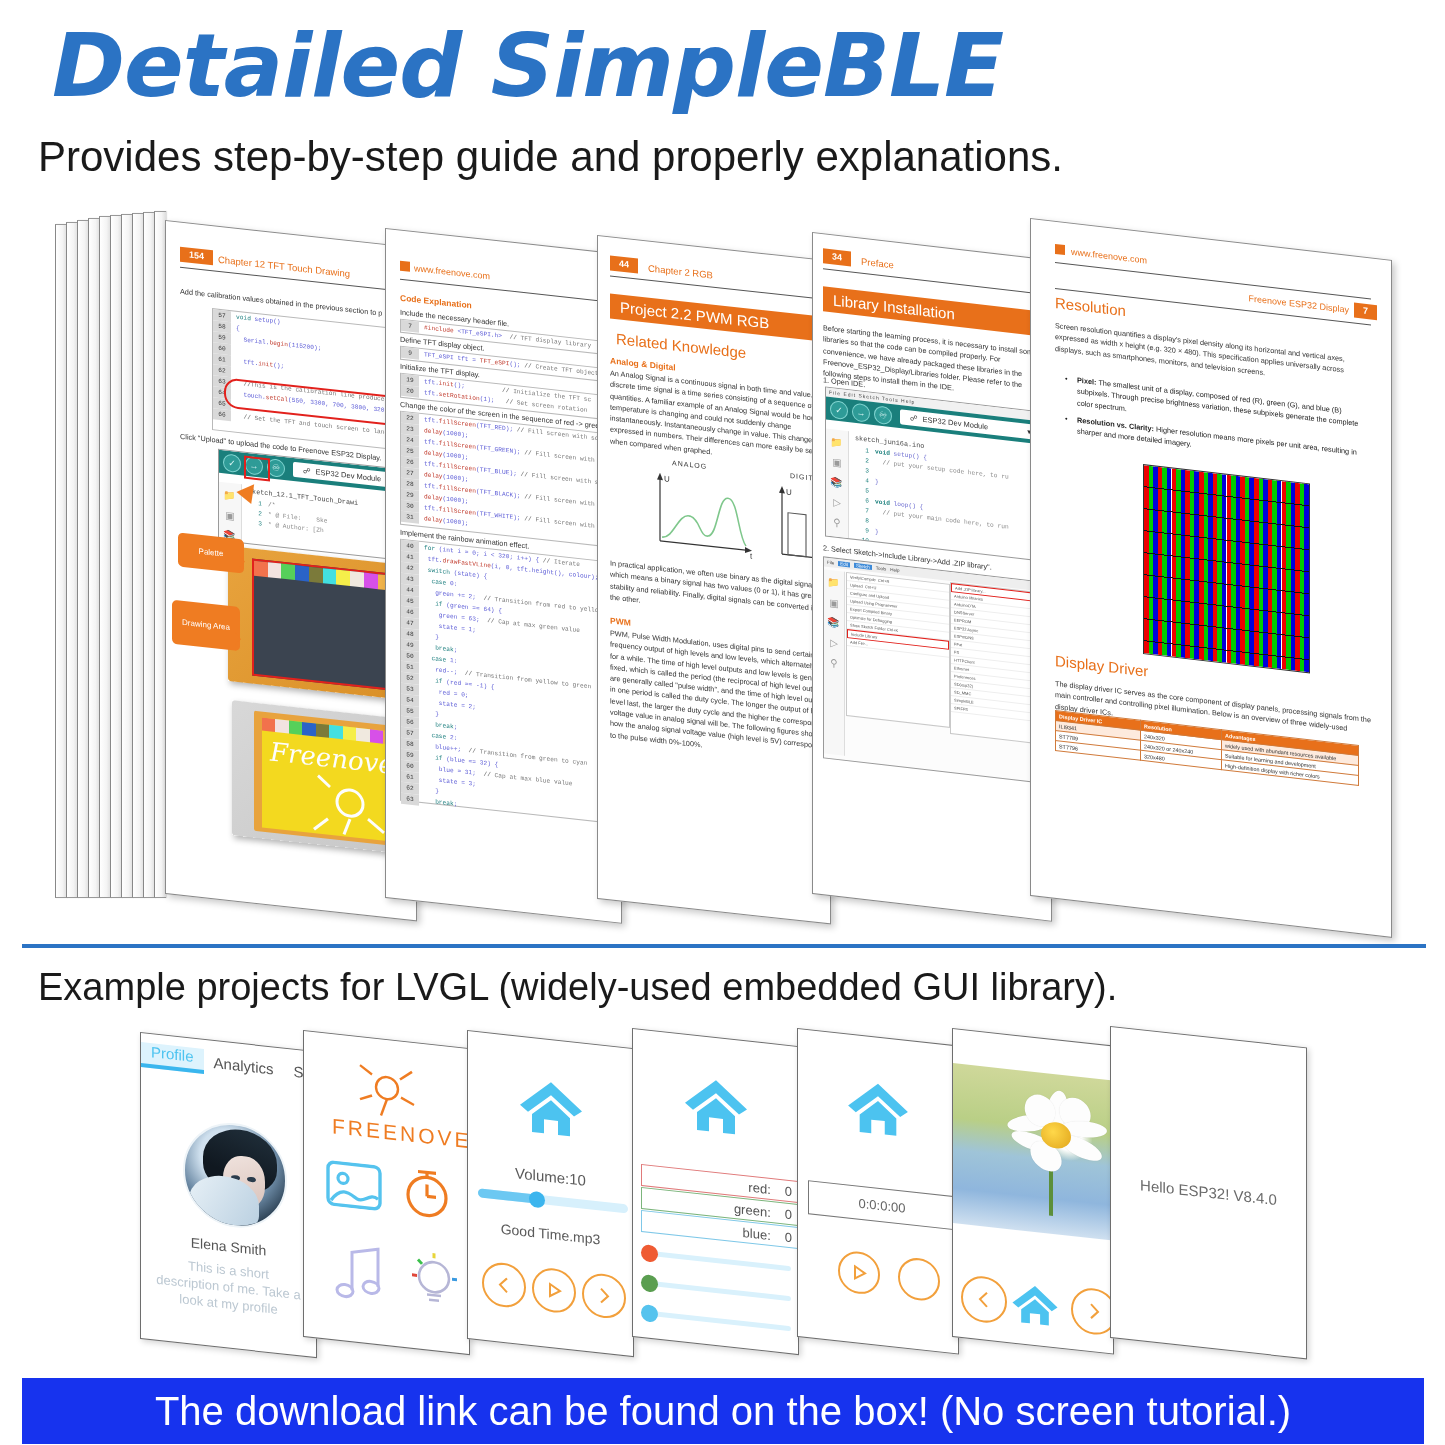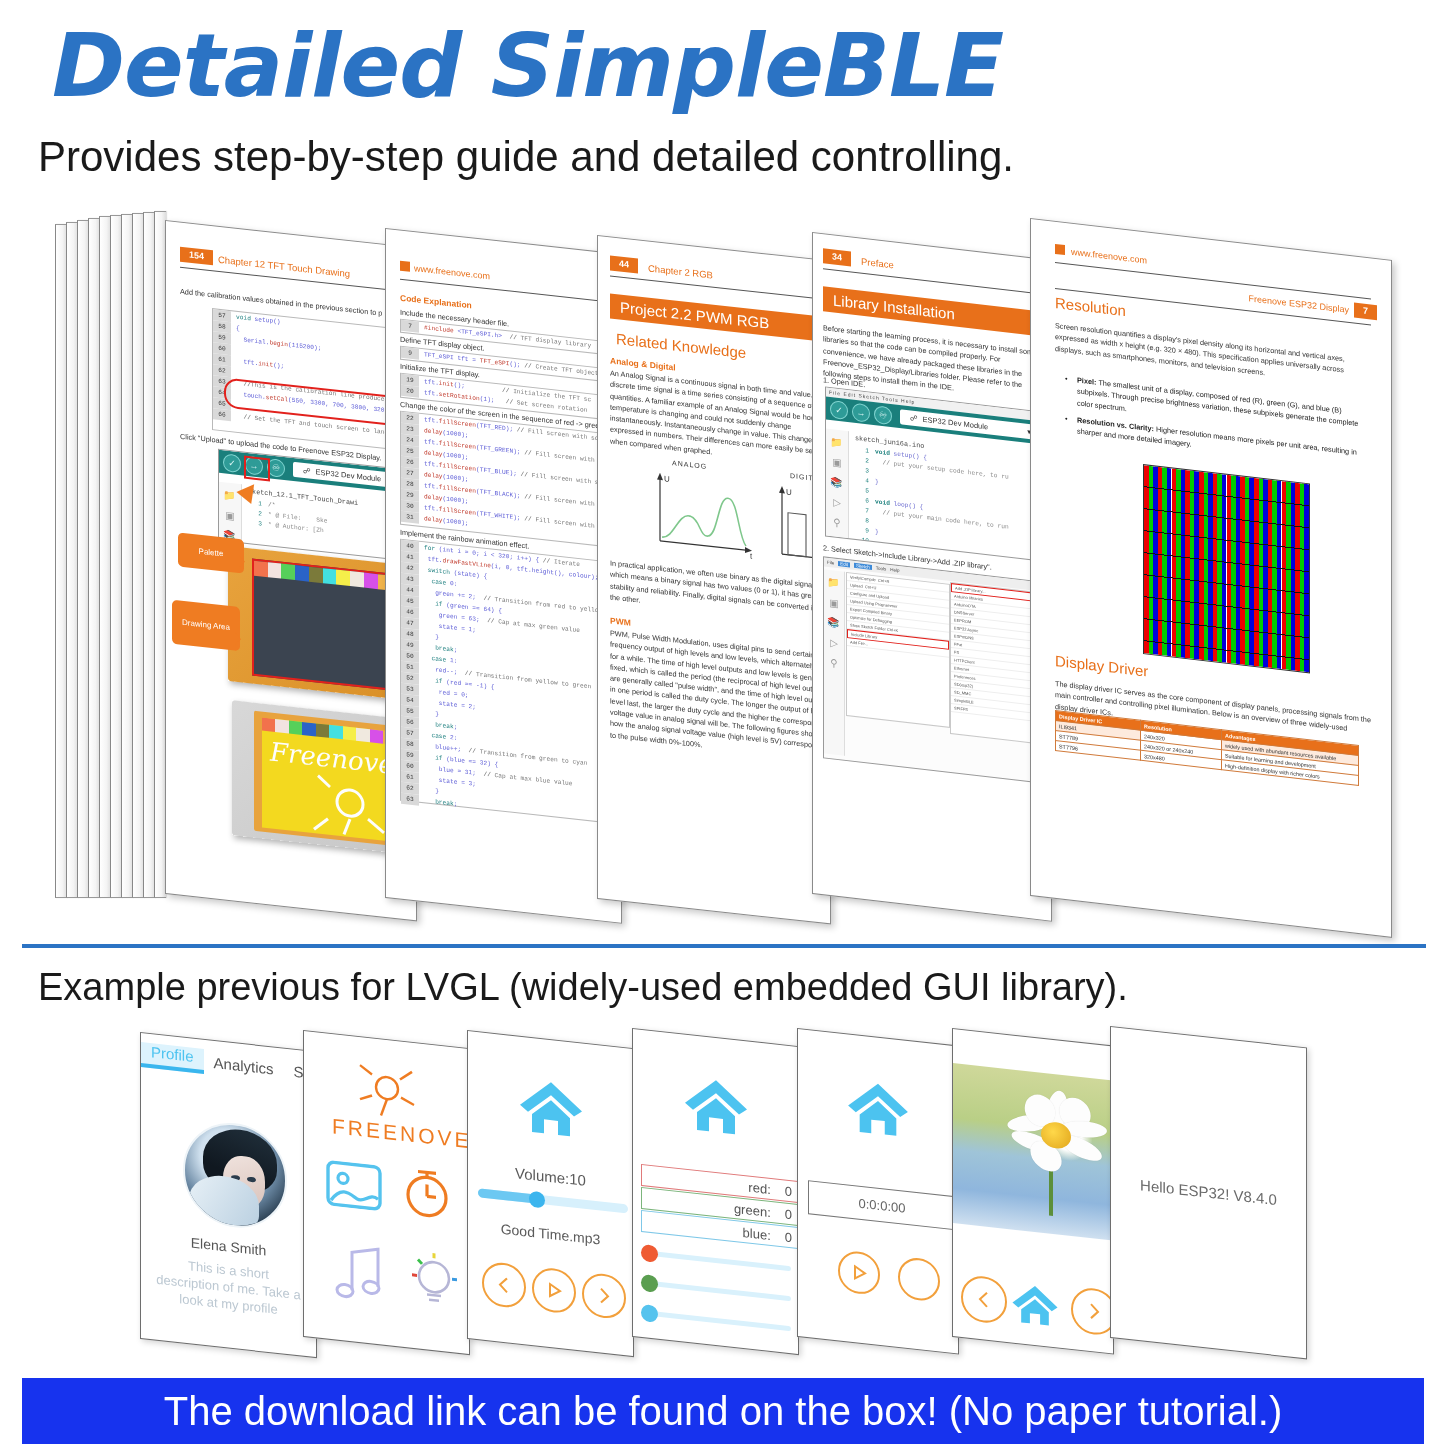--- a/index.html
+++ b/index.html
@@ -187,21 +187,21 @@
   .daisy .pet{position:absolute;background:#fdfdfd;border-radius:50%;box-shadow:0 0 1px rgba(0,0,0,.12);}
   .daisy .core{position:absolute;border-radius:50%;background:radial-gradient(circle at 40% 38%,#ffd84a,#e0a41a);}
   .daisy .stem{position:absolute;background:#5c8f3a;}
 
   .hellotxt{position:absolute;text-align:center;width:100%;color:#6a6a6a;font-size:15px;}
 </style>
 </head>
 <body>
 
 <div id="title">Detailed SimpleBLE</div>
-<div id="subtitle">Provides step-by-step guide and detailed controlling.</div>
+<div id="subtitle">Provides step-by-step guide and properly explanations.</div>
 
 <div id="docs">
 
   <div>
     <div class="edge" style="left:55px;  top:14px; width:11px; height:672px;"></div>
     <div class="edge" style="left:66px;  top:12px; width:11px; height:674px;"></div>
     <div class="edge" style="left:77px;  top:10px; width:11px; height:676px;"></div>
     <div class="edge" style="left:88px;  top:8px;  width:11px; height:678px;"></div>
     <div class="edge" style="left:99px;  top:6px;  width:11px; height:680px;"></div>
     <div class="edge" style="left:110px; top:5px;  width:11px; height:681px;"></div>
@@ -811,21 +811,21 @@
           <td>320x480</td>
           <td>High-definition display with richer colors</td>
         </tr>
       </tbody>
         </table>
     </div>
   </div>
 </div>
 
 <div id="divider"></div>
-<div id="lvgl-caption">Example previous for LVGL (widely-used embedded GUI library).</div>
+<div id="lvgl-caption">Example projects for LVGL (widely-used embedded GUI library).</div>
 
 <div id="lvgl">
 
   <div class="card skew-a" style="left:140px; top:12px; width:175px; height:305px;">
     <div class="card-in">
       <div class="tabbar">
         <div class="tab active">Profile</div>
         <div class="tab">Analytics</div>
         <div class="tab">Sh</div>
       </div>
@@ -1011,14 +1011,14 @@
   </div>
 
   <div class="card skew-a" style="left:1110px; top:6px; width:195px; height:310px;">
     <div class="card-in">
       <div class="hellotxt" style="top:146px;">Hello ESP32! V8.4.0</div>
     </div>
   </div>
 </div>
 
 <div id="banner">
-  <span id="banner-text">The download link can be found on the box! (No paper tutorial.)</span>
+  <span id="banner-text">The download link can be found on the box! (No screen tutorial.)</span>
 </div>
 
 </body></html>

